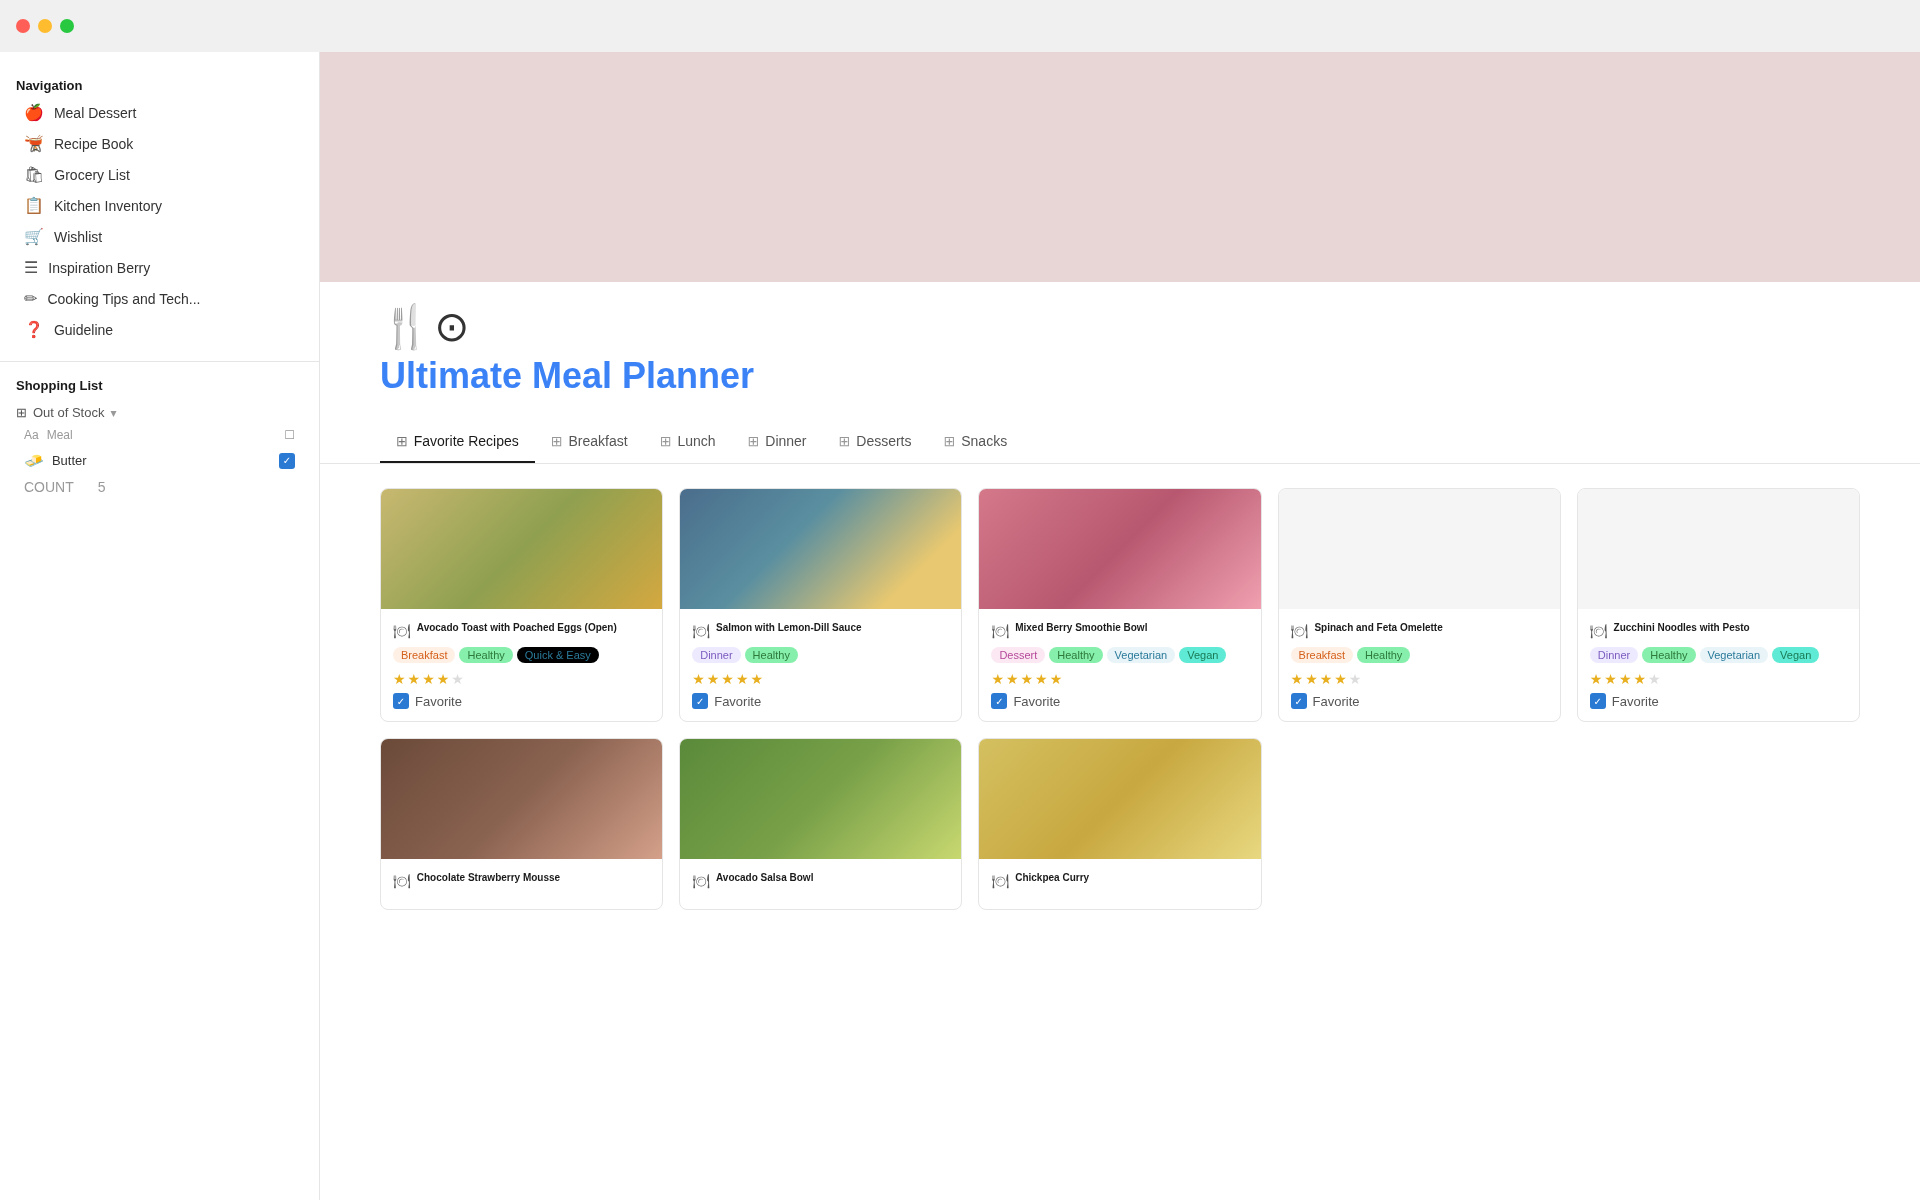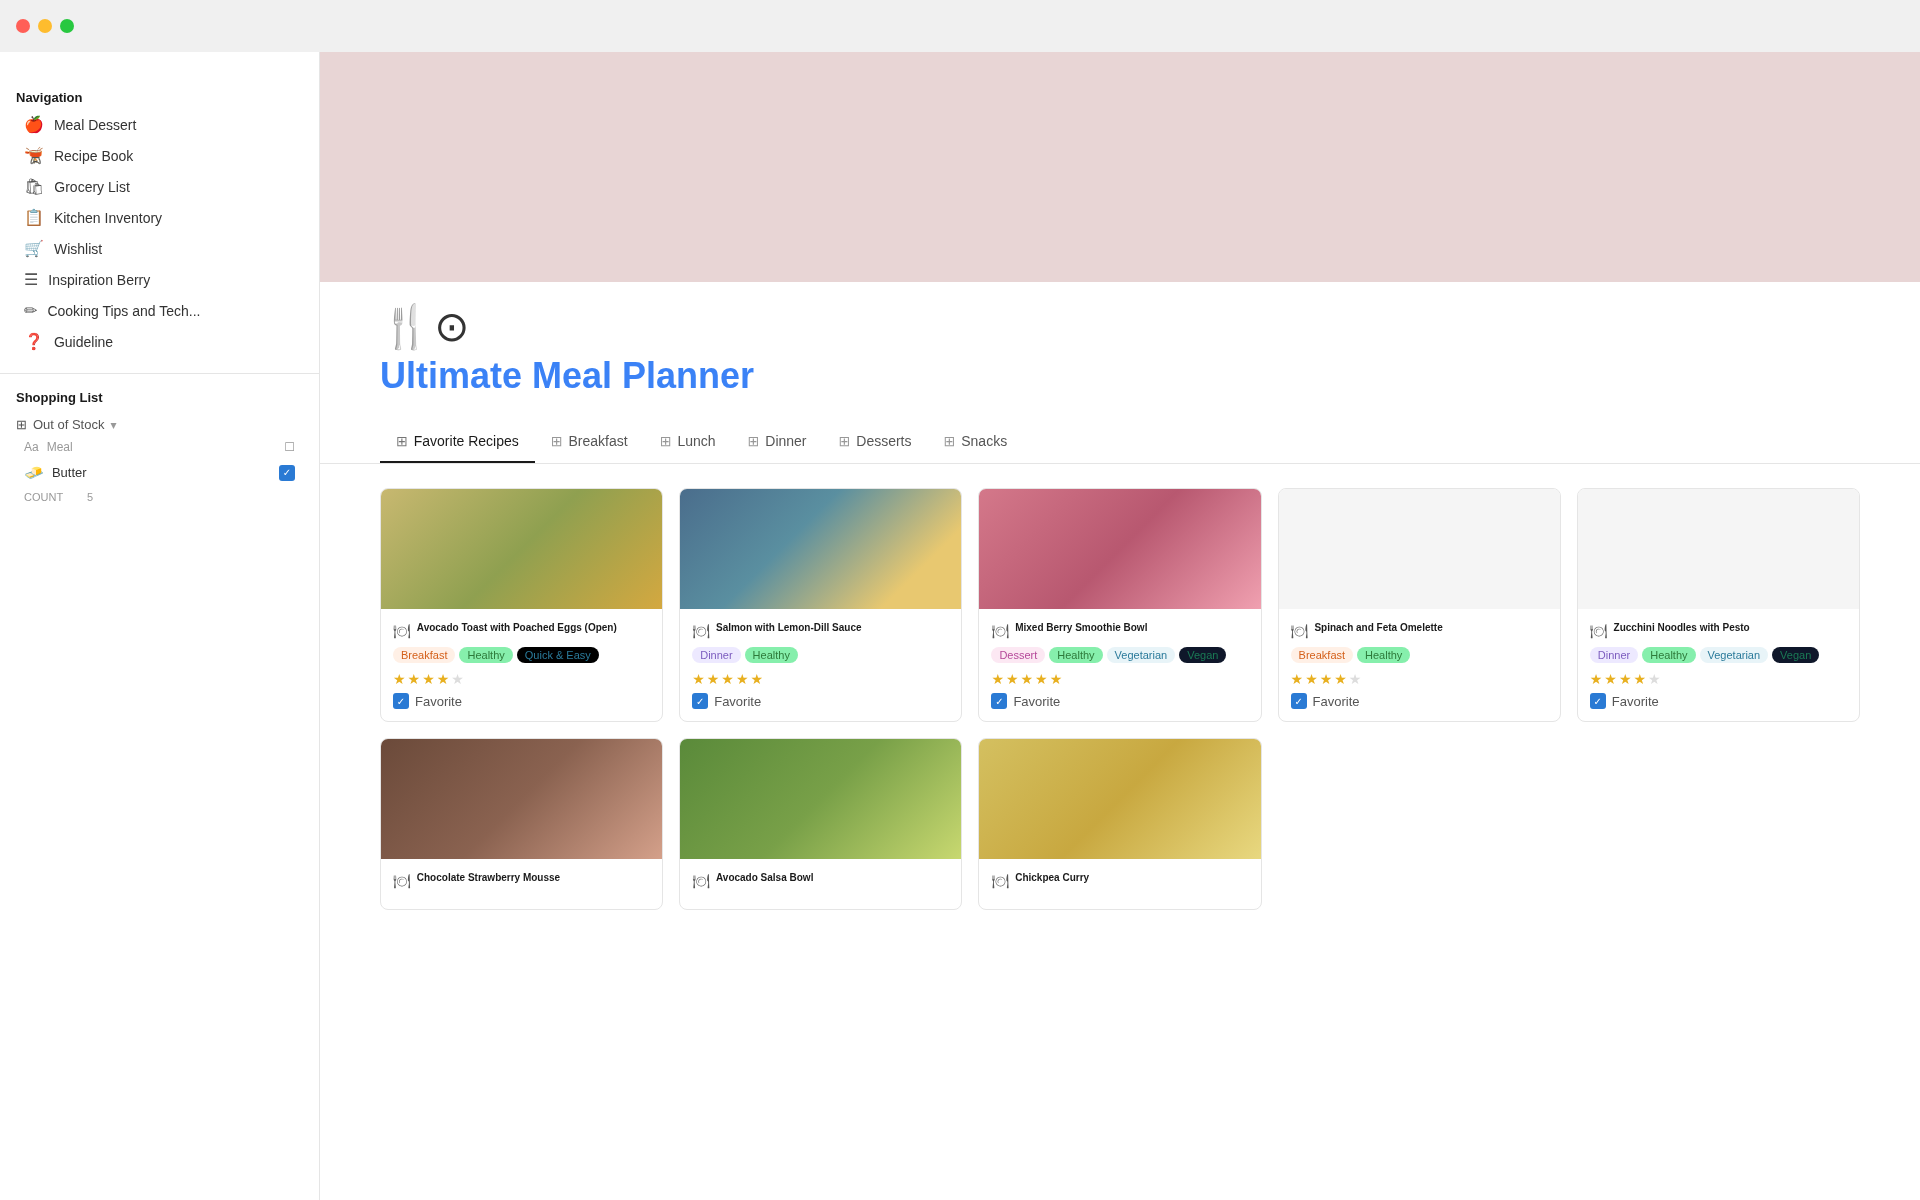--- a/index.html
+++ b/index.html
@@ -175,21 +175,21 @@
       padding: 2px 8px;
       border-radius: 12px;
       font-weight: 500;
     }
     .tag-breakfast { background: #fff0e6; color: #d4601a; }
     .tag-dinner { background: #ede9ff; color: #7c5cbf; }
     .tag-dessert { background: #fce8f3; color: #b5499a; }
     .tag-healthy { background: #86efac; color: #2d7a3a; }
     .tag-quick { background: #000000; color: #2a7a9a; }
     .tag-vegetarian { background: #e8f4f8; color: #2a7a9a; }
-    .tag-vegan { background: #0f172a; color: #1a7a55; }
+    .tag-vegan { background: #5eead4; color: #1a7a55; }
 
     .stars-row {
       display: flex;
       align-items: center;
       gap: 2px;
       margin-bottom: 6px;
     }
 
     .star { color: #e8b020; font-size: 14px; }
     .star-empty { color: #ddd; font-size: 14px; }
@@ -209,21 +209,21 @@
       display: inline-flex;
       align-items: center;
       justify-content: center;
       color: white;
       font-size: 10px;
       flex-shrink: 0;
     }
 
     
     .sidebar-nav-section {
-      padding: 38px 16px 8px;
+      padding: 26px 16px 8px;
     }
 
     .sidebar-nav-title {
       font-size: 13px;
       font-weight: 600;
       color: #1a1a1a;
       margin-bottom: 4px;
     }
 
     .sidebar-item {
@@ -286,21 +286,21 @@
       border-radius: 3px;
       display: inline-flex;
       align-items: center;
       justify-content: center;
       color: white;
       font-size: 10px;
     }
 
     .count-row {
       padding: 4px 8px;
-      font-size: 11px;
+      font-size: 14px;
       color: #999;
       display: flex;
       gap: 24px;
       text-align: center;
     }
 
     
     .img-avocado { background: linear-gradient(135deg, #c8b870 0%, #8fa050 50%, #d4a840 100%); }
     .img-salmon { background: linear-gradient(135deg, #4a6d8c 0%, #5a8fa0 40%, #e8c870 80%); }
     .img-smoothie { background: linear-gradient(135deg, #d4788a 0%, #b85870 50%, #f0a0b0 100%); }

